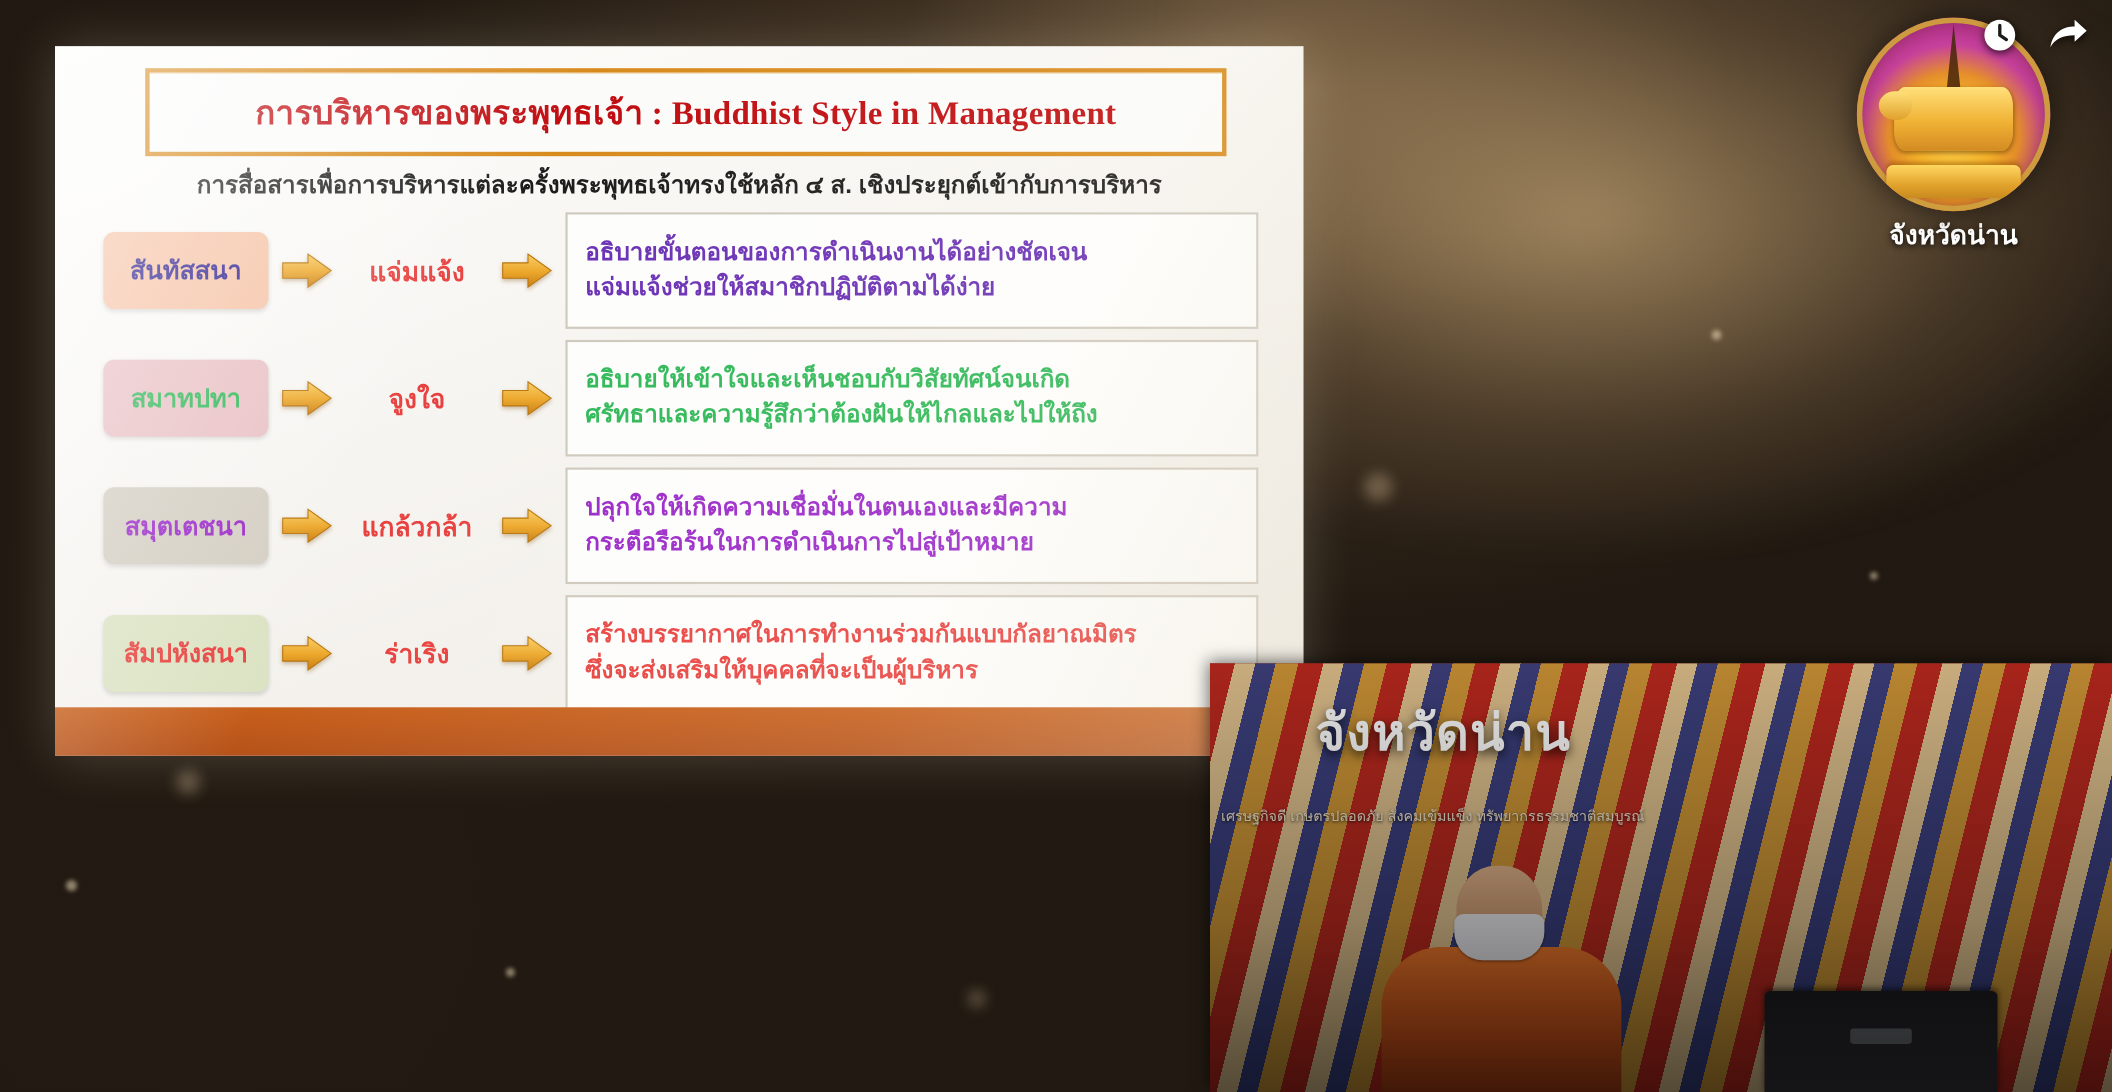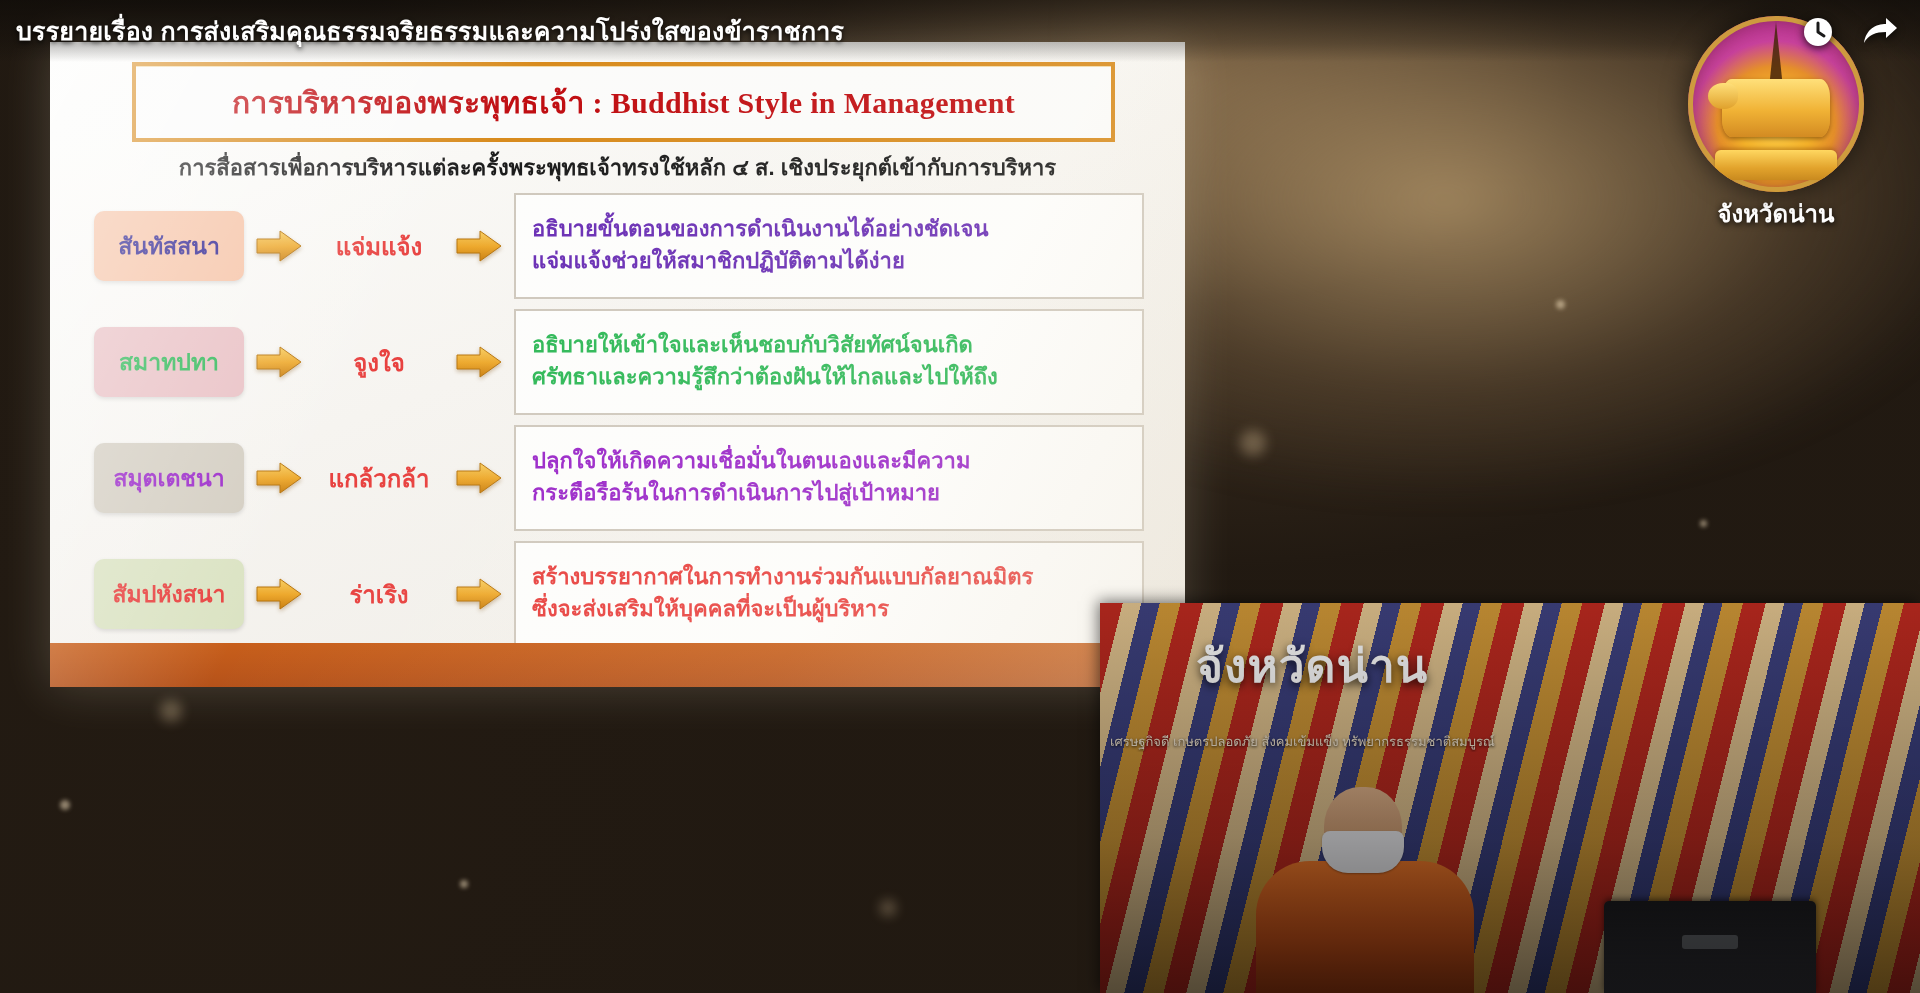--- a/index.html
+++ b/index.html
@@ -319,23 +319,20 @@
 
   <div class="emblem-wrap">
     <div class="emblem">
       <div class="spire"></div>
       <div class="bull"></div>
       <div class="pedestal"></div>
     </div>
     <div class="emblem-caption">จังหวัดน่าน</div>
   </div>
 
-  <div class="caption-bar">
-    <div class="caption-text">บรรยายเรื่อง การส่งเสริมคุณธรรมจริยธรรมและความโปร่งใสของข้าราชการ</div>
-  </div>
 
   <div class="tr-controls">
     <div class="ctl">
       <svg width="34" height="34" viewBox="0 0 34 34">
         <circle cx="17" cy="17" r="14" fill="#ffffff"></circle>
         <path d="M17 8 V17 L23 21" stroke="#1a1a1a" stroke-width="3" fill="none" stroke-linecap="round" stroke-linejoin="round"></path>
       </svg>
     </div>
     <div class="ctl">
       <svg width="36" height="30" viewBox="0 0 36 30">

